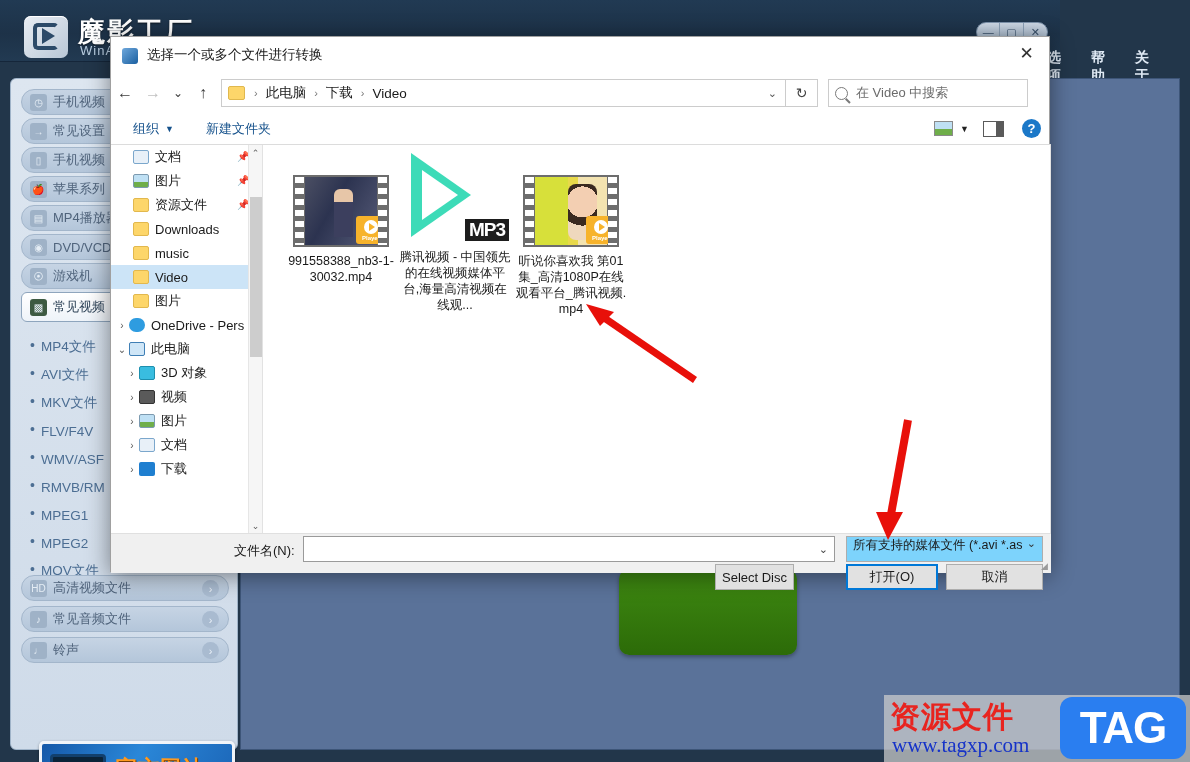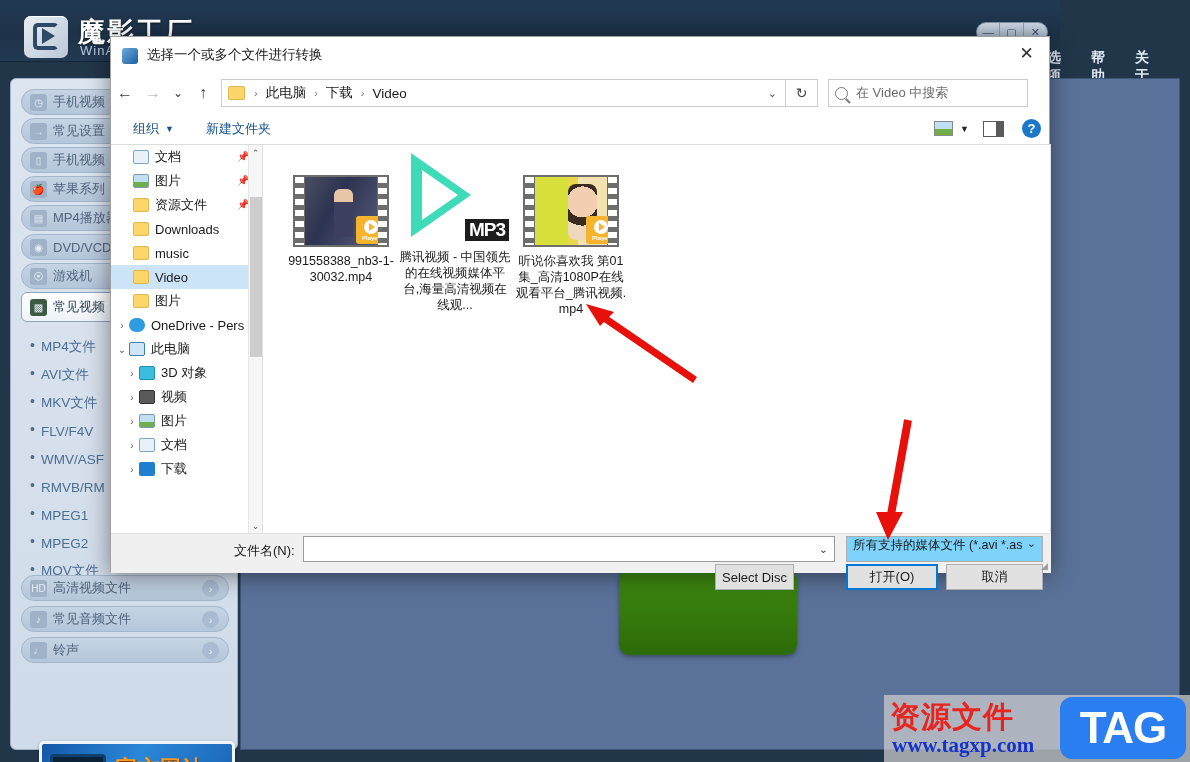--- a/index.html
+++ b/index.html
@@ -460,21 +460,21 @@
     background:rgba(205,205,205,.72);
   }
   #wm-cn {
     position:absolute; left:6px; top:2px;
     font-size:30px; font-weight:bold; color:#e8241f;
     font-family:"DejaVu Serif", serif;
     letter-spacing:1px;
   }
   #wm-url {
     position:absolute; left:8px; top:38px;
-    font-size:21px; font-weight:bold; color:#1633c8;
+    font-size:21px; font-weight:normal; color:#1633c8;
     font-family:"Liberation Serif", serif;
   }
   #wm-tag {
     position:absolute; left:176px; top:2px; width:126px; height:62px;
     background:#2a7ef0; border-radius:12px;
     color:#fff; font-size:44px; font-weight:bold;
     display:flex; align-items:center; justify-content:center;
     letter-spacing:-1px;
   }
 </style>

